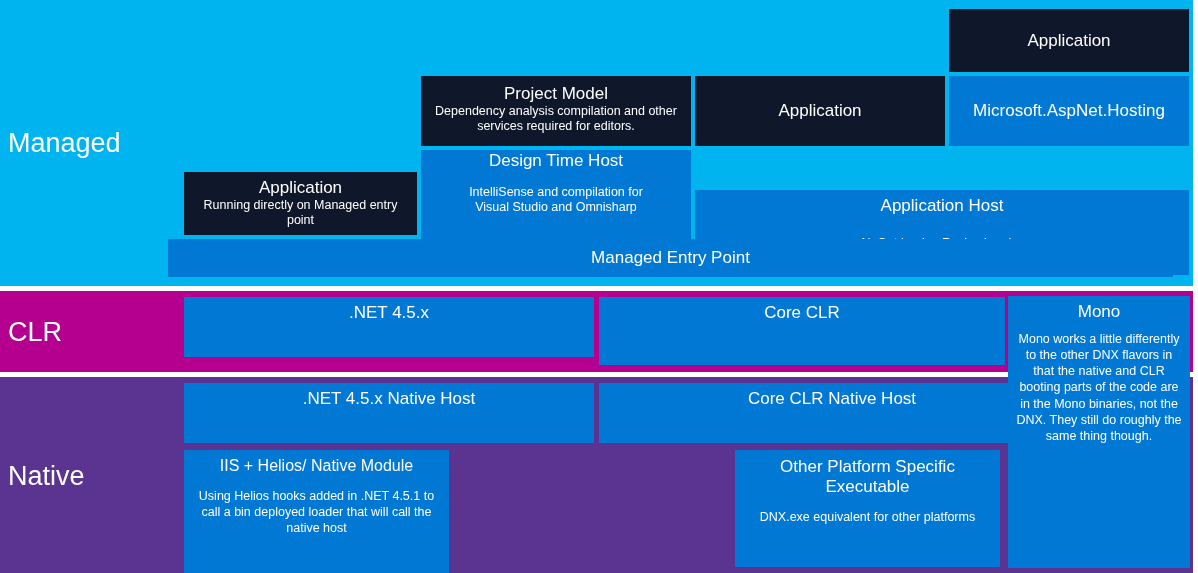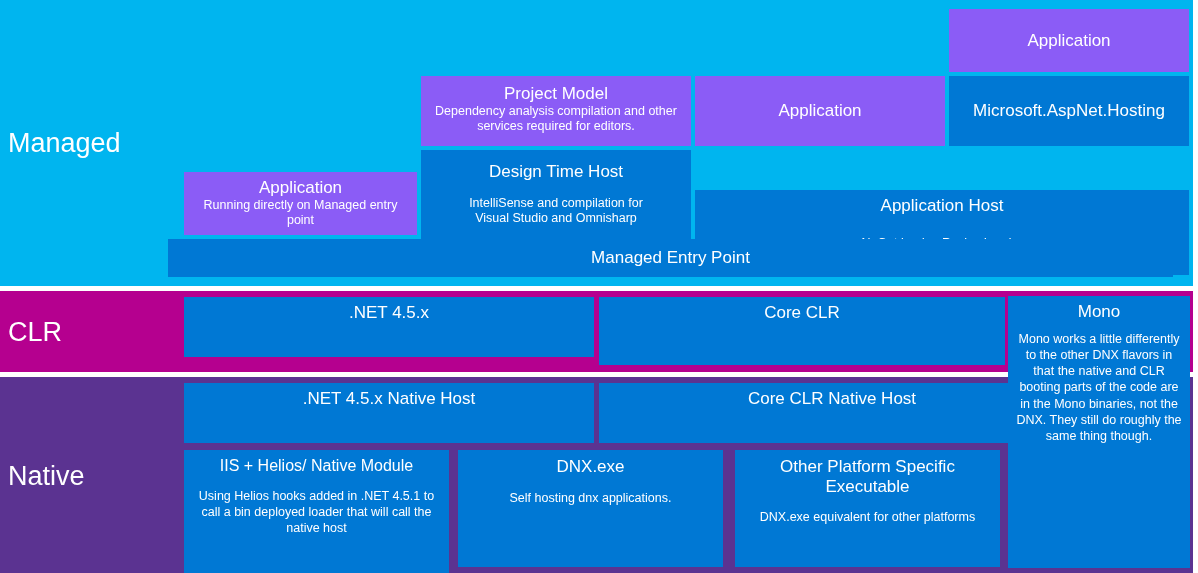--- a/index.html
+++ b/index.html
@@ -51,21 +51,21 @@
   
   .box {
     position: absolute;
     box-sizing: border-box;
     color: #ffffff;
     text-align: center;
     padding: 0 6px;
     overflow: hidden;
   }
   .box-blue   { background: #0078D4; }
-  .box-orange2{ background: #8b5cf6; }
+  .box-orange2{ background: #0f172a; }
 
   .box .title {
     display: block;
     font-size: 17px;
     font-weight: 400;
     line-height: 1.15;
     white-space: pre-line;
   }
   .box .title.sm { font-size: 16px; }
   .box .sub {
@@ -116,21 +116,21 @@
   <div class="box box-blue center-v" style="left:949px; top:76px; width:240px; height:70px;">
     <span class="title">Microsoft.AspNet.Hosting</span>
   </div>
 
   <div class="box box-orange2 top-v" style="left:184px; top:172px; width:233px; height:63px; padding-top:6px;">
     <span class="title">Application</span>
     <span class="sub">Running directly on Managed entry
 point</span>
   </div>
 
-  <div class="box box-blue top-v" style="left:421px; top:150px; width:270px; height:89px; padding-top:12px;">
+  <div class="box box-blue top-v" style="left:421px; top:150px; width:270px; height:89px; padding-top:1px;">
     <span class="title">Design Time Host</span>
     <span class="gap-md"></span>
     <span class="sub">IntelliSense and compilation for
 Visual Studio and Omnisharp</span>
   </div>
 
   <div class="box box-blue top-v" style="left:695px; top:150px; width:494px; height:85px; padding-top:6px;margin-top:40px;">
     <span class="title">Application Host</span>
     <span class="gap-lg"></span>
     <span class="sub">NuGet loader, Roslyn Loader</span>
@@ -163,25 +163,20 @@
   </div>
 
   <div class="box box-blue top-v" style="left:184px; top:450px; width:265px; height:127px; padding-top:7px;">
     <span class="title sm">IIS + Helios/ Native Module</span>
     <span class="gap-md"></span>
     <span class="sub">Using Helios hooks added in .NET 4.5.1 to
 call a bin deployed loader that will call the
 native host</span>
   </div>
 
-  <div class="box box-blue top-v" style="left:458px; top:450px; width:265px; height:117px; padding-top:7px;">
-    <span class="title">DNX.exe</span>
-    <span class="gap-md"></span>
-    <span class="sub">Self hosting dnx applications.</span>
-  </div>
 
   <div class="box box-blue top-v" style="left:735px; top:450px; width:265px; height:117px; padding-top:7px;">
     <span class="title">Other Platform Specific
 Executable</span>
     <span class="gap-md"></span>
     <span class="sub">DNX.exe equivalent for other platforms</span>
   </div>
 
   <div class="box box-blue top-v" style="left:1008px; top:296px; width:182px; height:272px; padding-top:6px; padding-left:4px; padding-right:4px;">
     <span class="title">Mono</span>

